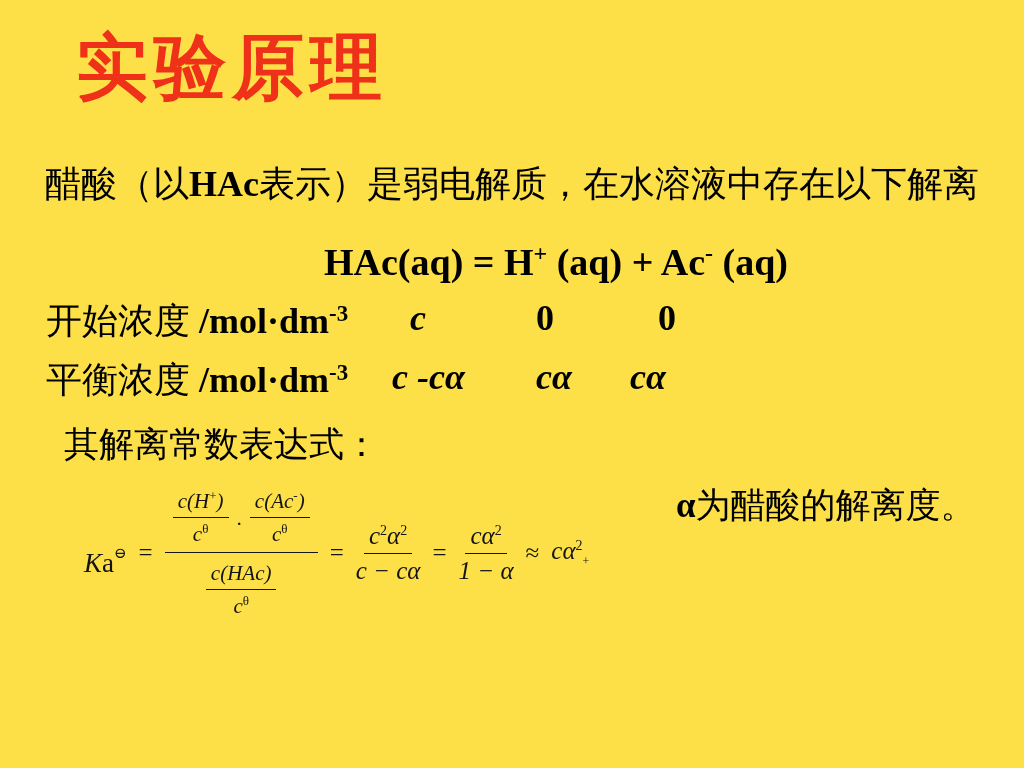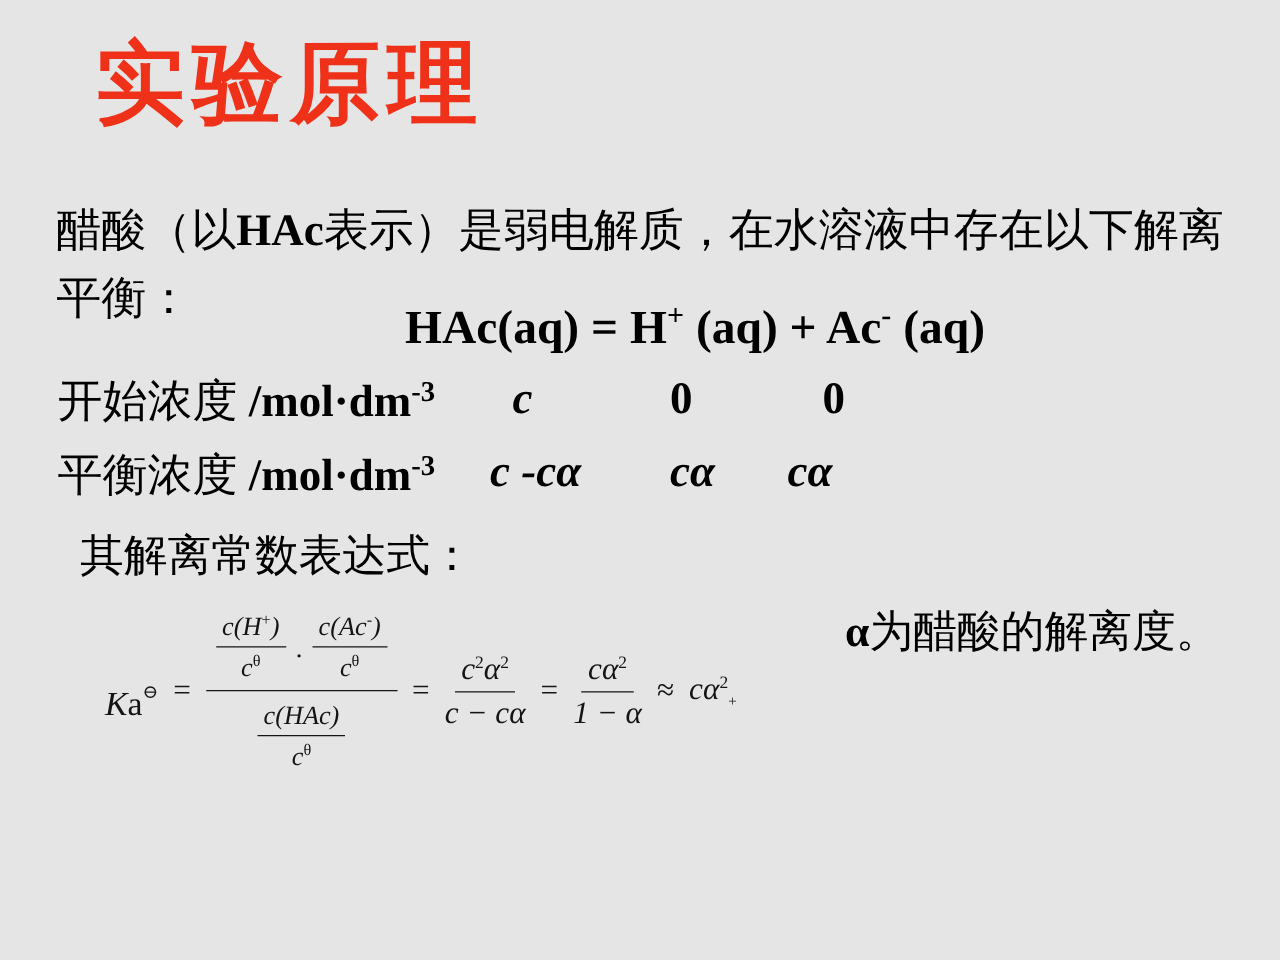--- a/index.html
+++ b/index.html
@@ -80,28 +80,27 @@
   .plain sup { font-size: 14px; vertical-align: 9px; }
   .tail sup { font-size: 14px; vertical-align: 9px; }
   .tail sub { font-size: 12px; vertical-align: -6px; }
 
   
   .footer { left: 44px; top: 636px; font-size: 36px; }
 </style>
 </head>
 <body>
 
-<div class="slide" style="background: #e5e5e5; color: rgb(0, 0, 0);">
+<div class="slide" style="background: #fde047; color: rgb(0, 0, 0);">
 
   <div class="abs title" style="color: rgb(238, 49, 24);">实验原理</div>
 
   <div class="abs body-text intro-l1">
     <span>醋酸（以</span><span class="latin-b">HAc</span><span>表示）是弱电解质，在水溶液中存在以下解离</span>
   </div>
-  <div class="abs body-text intro-l2">平衡：</div>
 
   <div class="abs reaction">
     <span>HAc(aq) = H</span><sup>+</sup><span> (aq) + Ac</span><sup>-</sup><span> (aq)</span>
   </div>
 
   <div>
     <span class="abs conc-row row-initial lbl">
       <span>开始浓度 </span><span class="unit">/mol·dm</span><sup>-3</sup>
     </span>
     <span class="abs conc-row row-initial val v-c">c</span>

